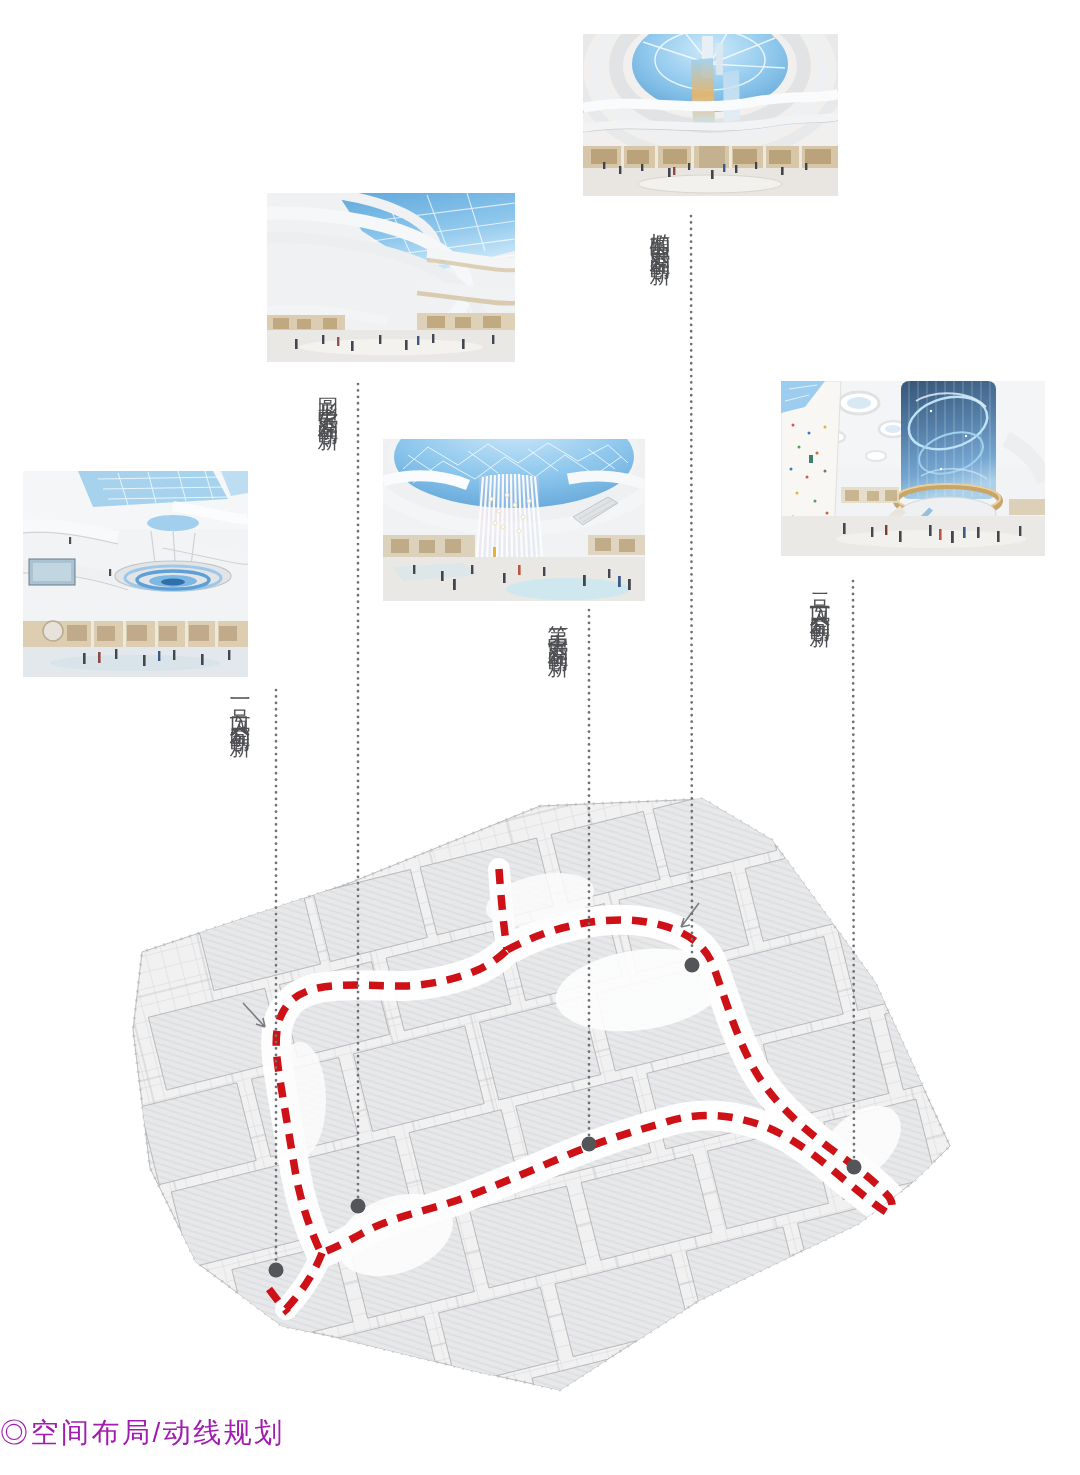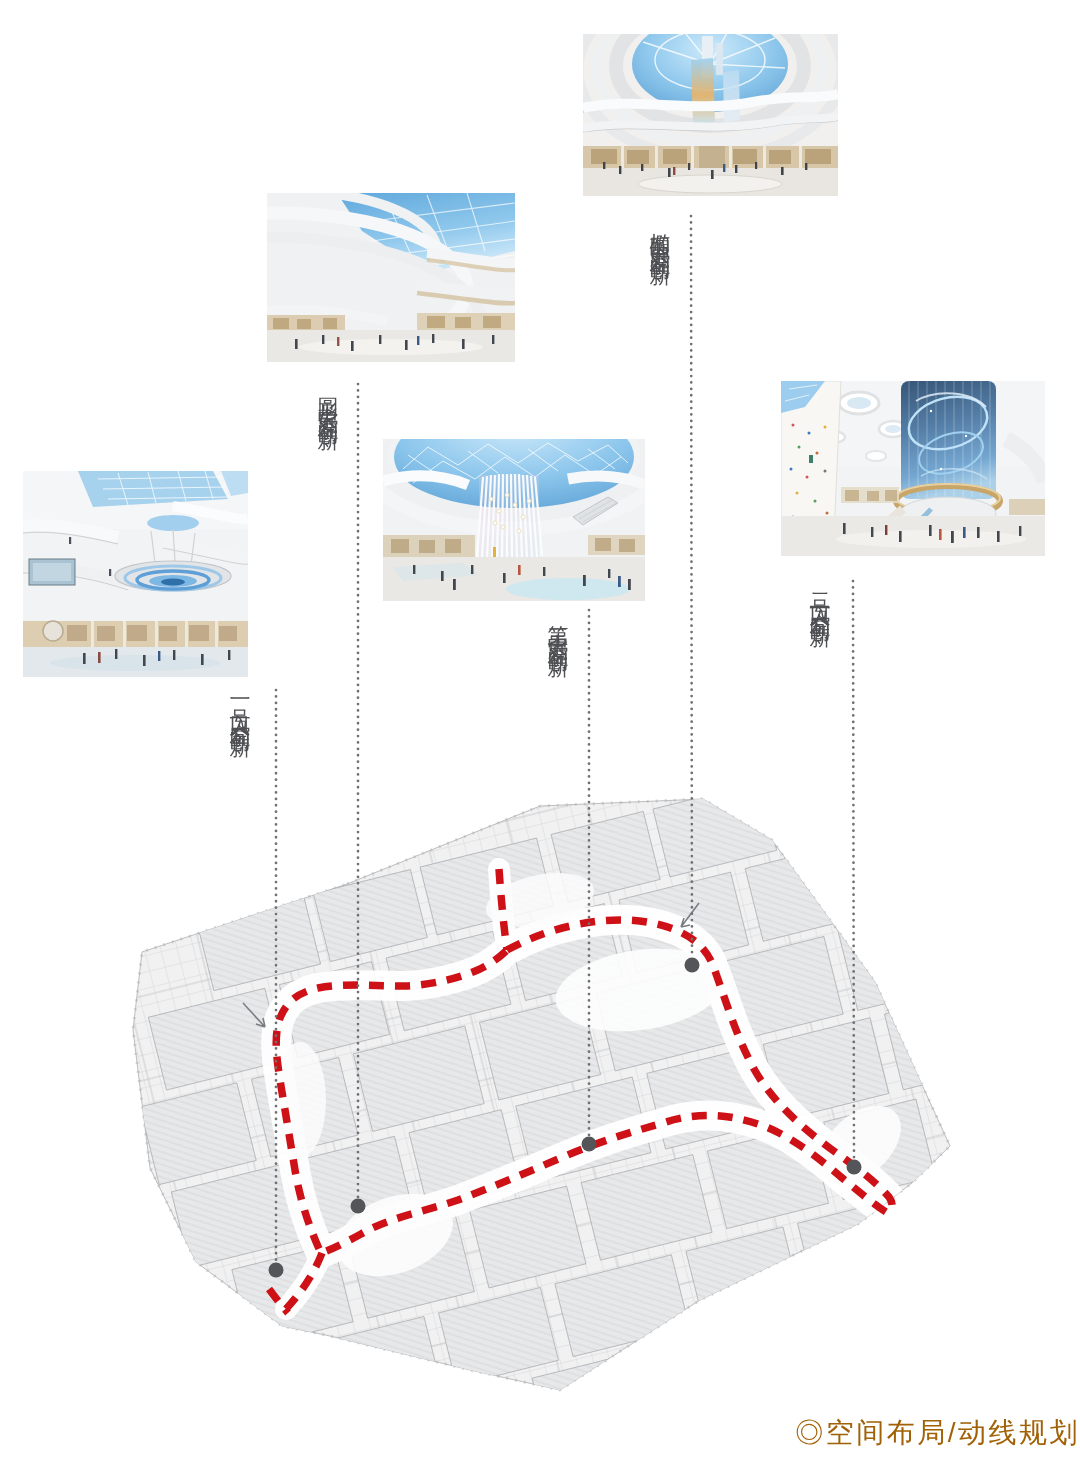--- a/index.html
+++ b/index.html
@@ -4,22 +4,22 @@
 <style>
   html,body{margin:0;padding:0;background:#ffffff;}
   .canvas{position:relative;width:1080px;height:1475px;background:#ffffff;overflow:hidden;
           font-family:"Liberation Sans",sans-serif;}
   .plan-layer{position:absolute;left:0;top:0;width:1080px;height:1475px;}
   .photo{position:absolute;overflow:hidden;background:#eef0f1;}
   .photo svg{display:block;width:100%;height:100%;}
   .vlabel{position:absolute;writing-mode:vertical-rl;text-orientation:upright;
           font-size:21px;letter-spacing:4.5px;color:#4e4f52;font-weight:400;
           line-height:26px;white-space:nowrap;}
-  .caption{position:absolute;left:0;right:0;top:1414px;text-align:right;
-           font-size:28px;letter-spacing:2.5px;color:#a16207;font-weight:400;}
+  .caption{position:absolute;left:0;right:0;top:1414px;text-align:left;
+           font-size:28px;letter-spacing:2.5px;color:#a21caf;font-weight:400;}
 </style>
 </head>
 <body>
 
 <div class="canvas">
 
   <svg class="plan-layer" viewBox="0 0 1080 1475">
     <defs>
       <pattern id="gA" width="16" height="16" patternUnits="userSpaceOnUse" patternTransform="rotate(-14 540 1100)">
         <path d="M0,0.5 H16 M0.5,0 V16" stroke="#cdced0" stroke-width="0.55" fill="none"></path>

